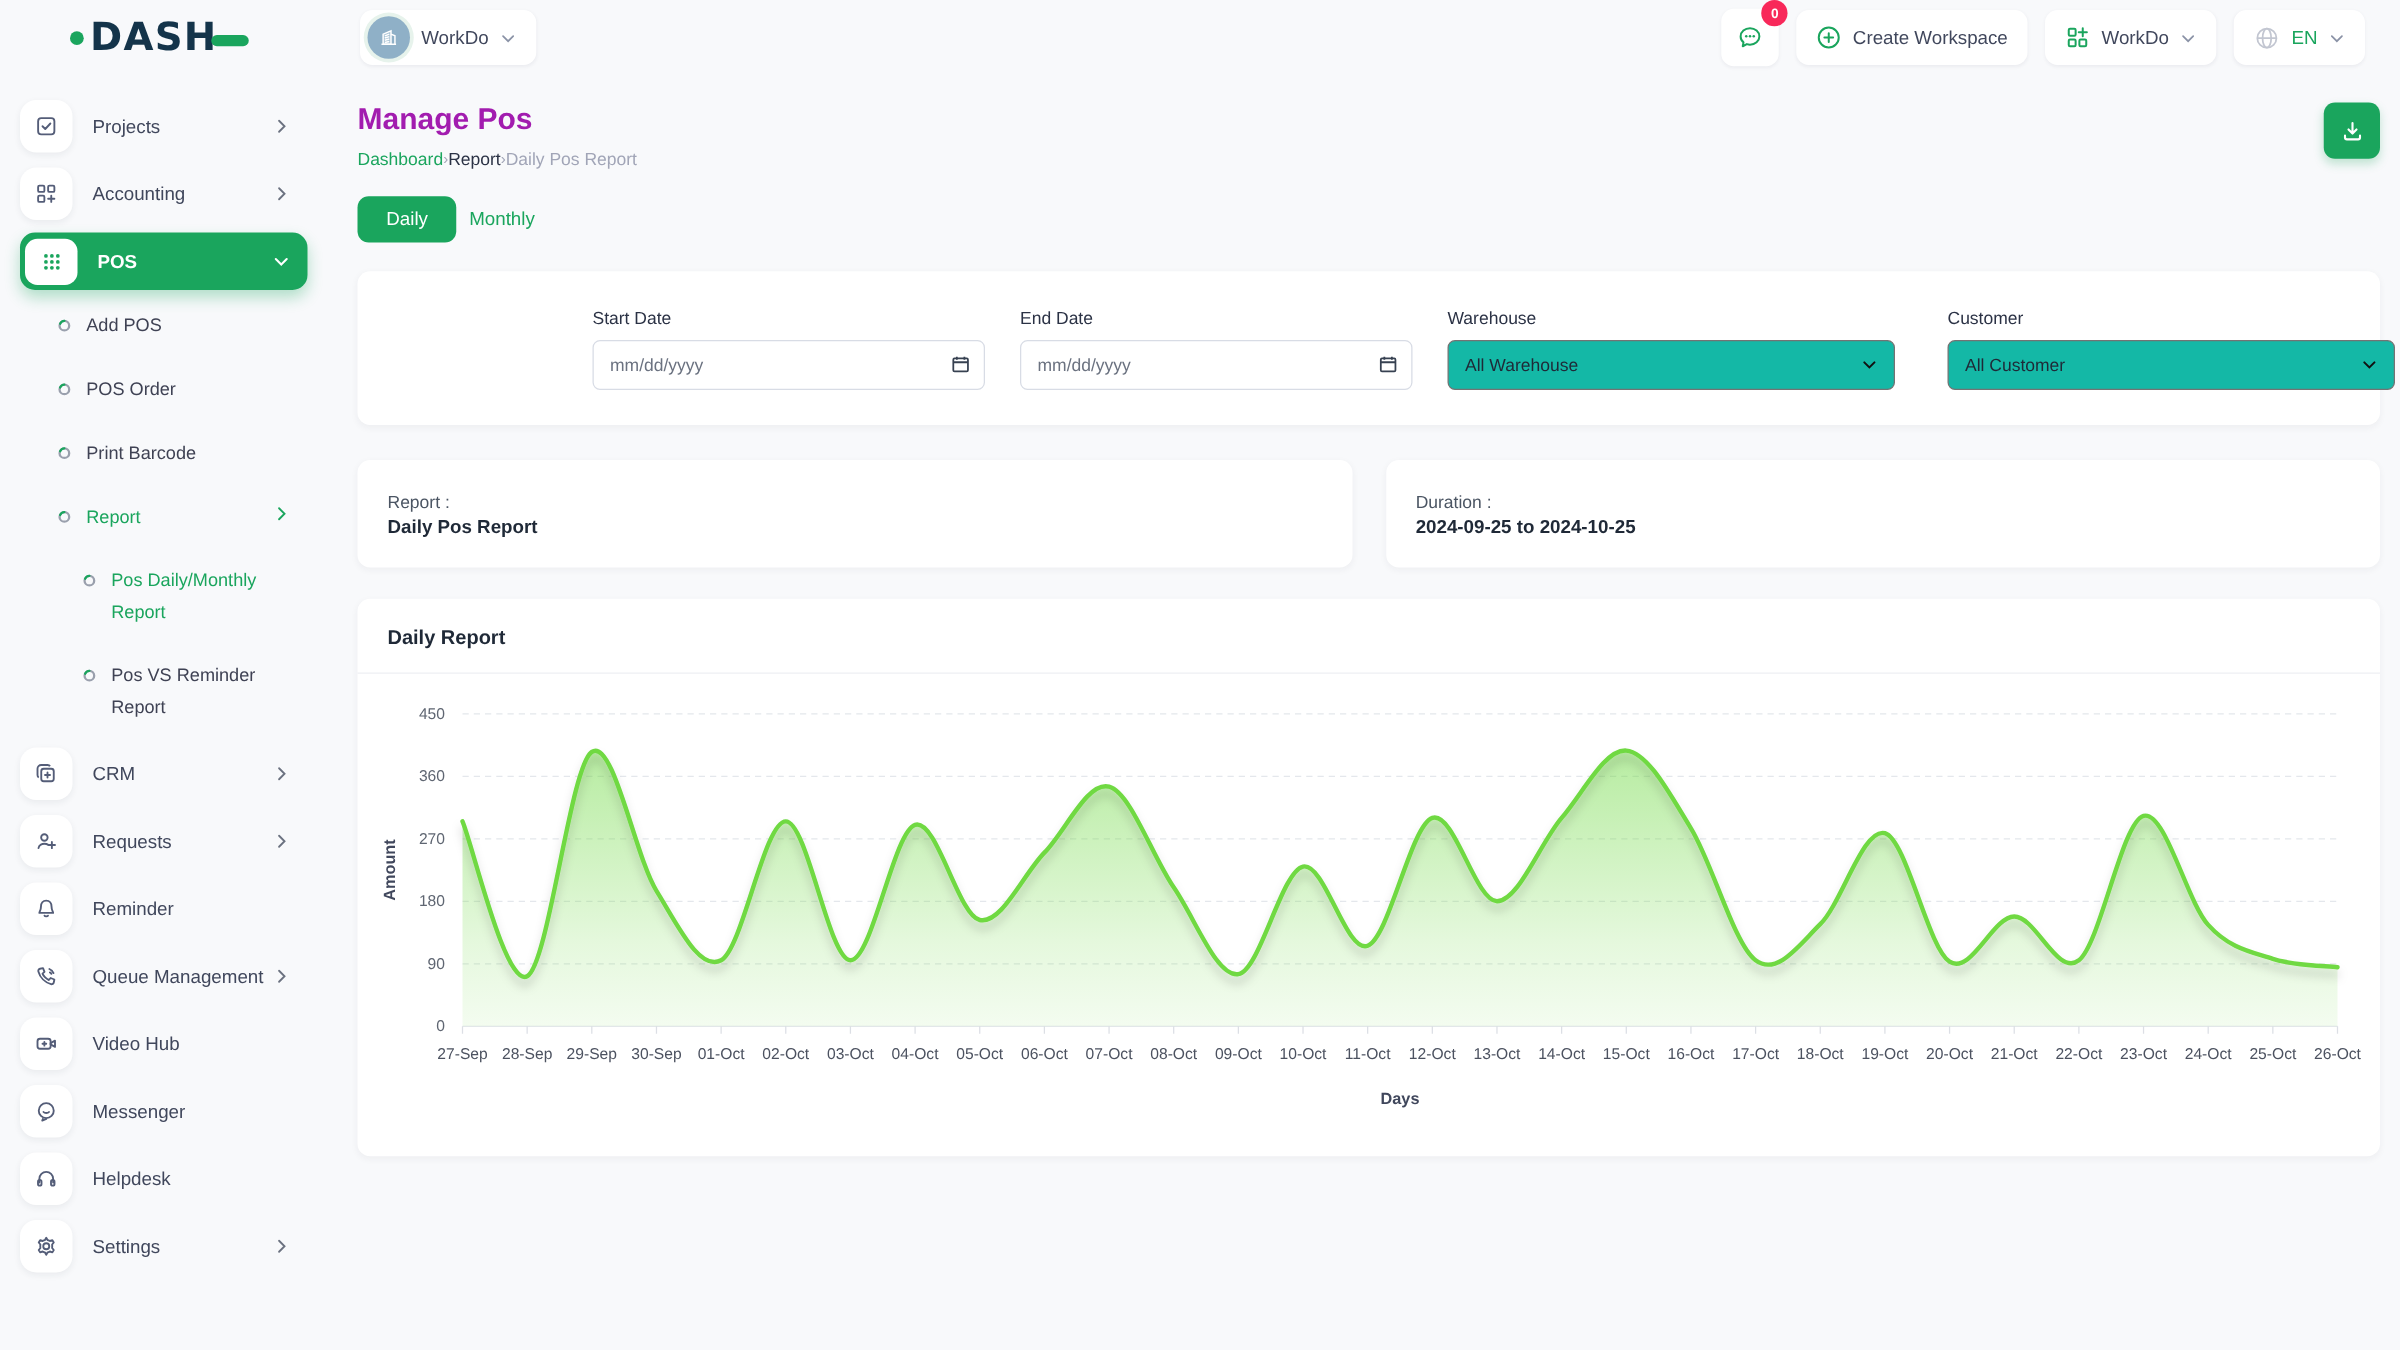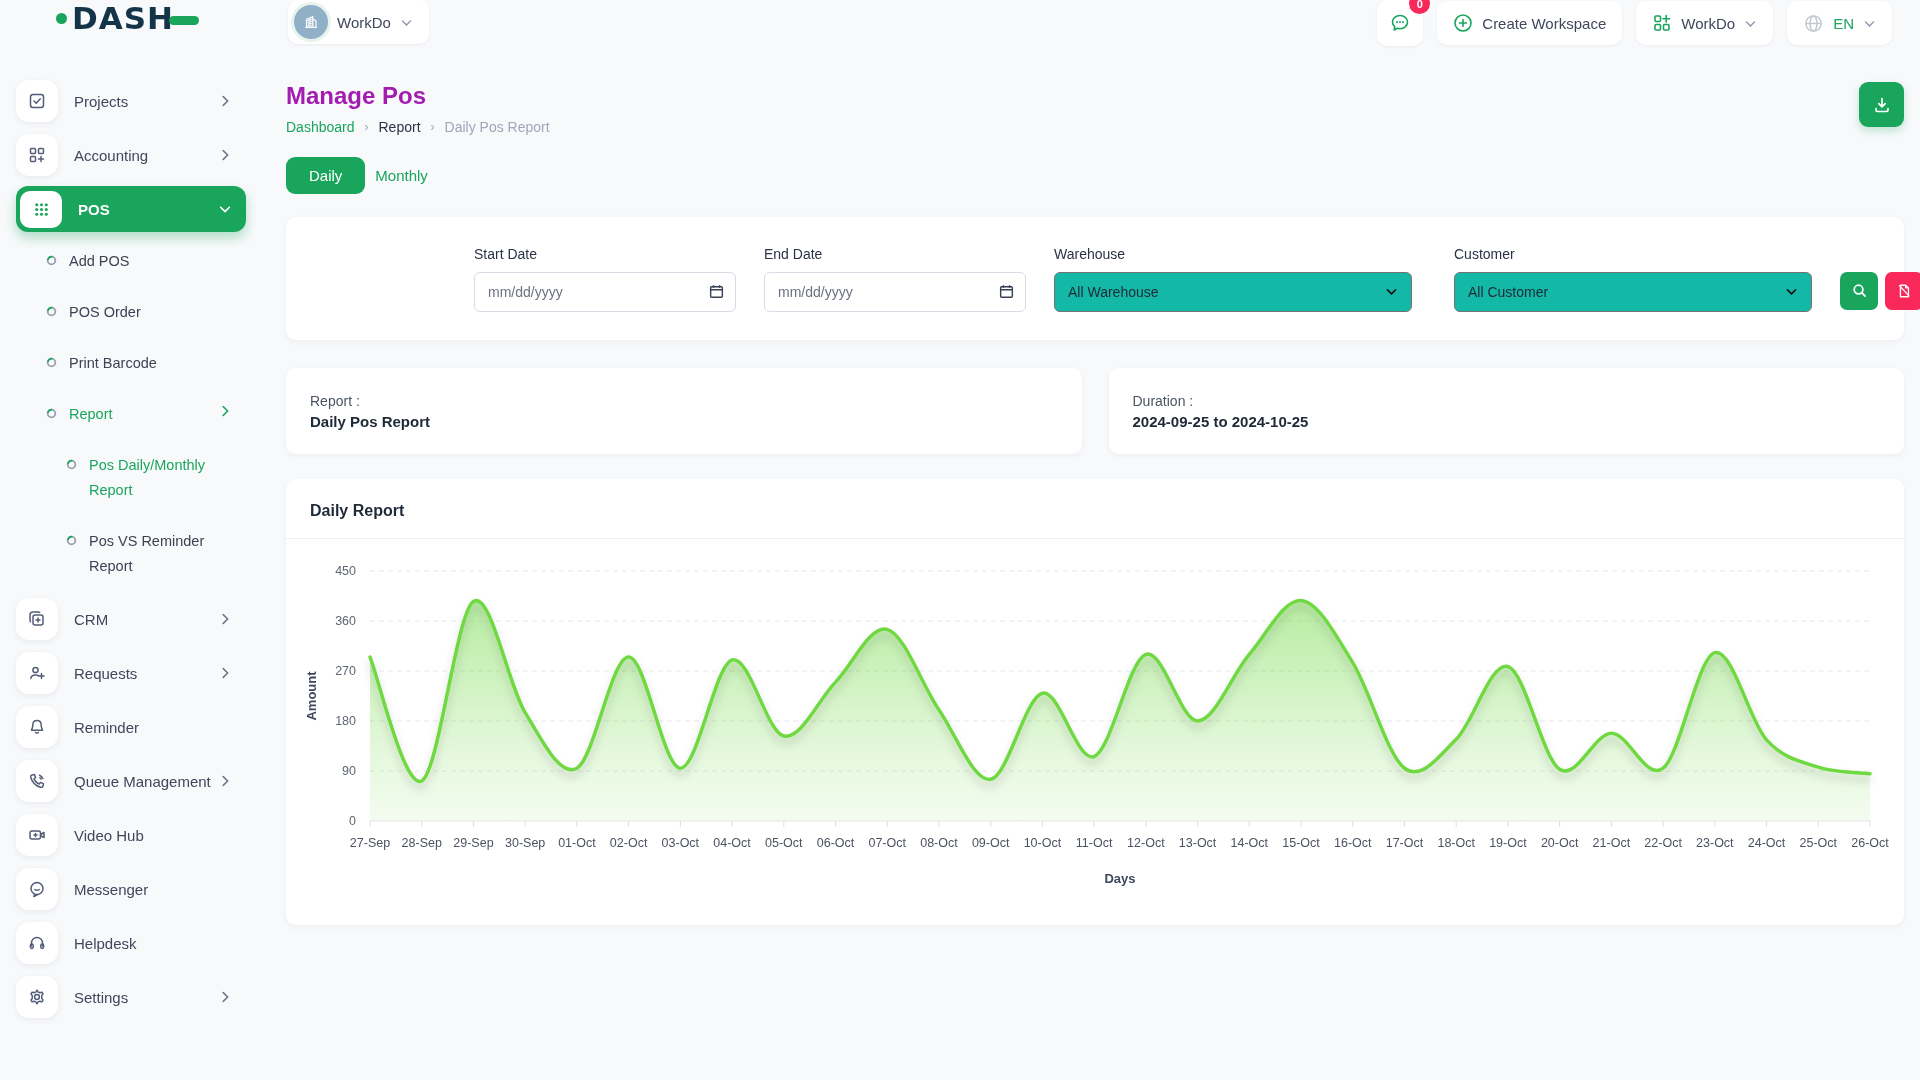--- a/index.html
+++ b/index.html
@@ -1,20 +1,20 @@
 <!DOCTYPE html>
 <html><head>
 <meta charset="utf-8">
 <style>
   * { margin:0; padding:0; box-sizing:border-box; }
   html,body { width:1920px; height:1080px; overflow:hidden; }
   body { font-family:"Liberation Sans", sans-serif; background:#f8f9fb; color:#40475c; font-size:14px; }
 
   
-  .topbar { height:60px; display:flex; align-items:flex-start; padding:0 28px 0 0; }
+  .topbar { height:60px; display:flex; align-items:center; padding:0 28px 0 0; }
   .logo-wrap { width:258px; display:flex; align-items:center; padding-left:56px; }
   .logo { display:flex; align-items:center; gap:3px; }
   .logo-dot { width:11px; height:11px; border-radius:50%; background:#1aa55d; margin-right:2px; }
   .logo-text { font-size:31px; font-weight:800; letter-spacing:1px; color:#14344a; font-family:"DejaVu Sans", sans-serif; }
   .logo-bar { width:30px; height:9px; border-radius:5px; background:#1aa55d; margin-left:-8px; margin-top:4px; }
 
   .pill { background:#ffffff; border-radius:10px; box-shadow:0 1px 3px rgba(30,40,60,.06); display:flex; align-items:center; gap:9px; padding:0 16px; height:44px; cursor:pointer; }
   .workspace-pill { margin-left:30px; padding-left:6px; }
   .ws-avatar { width:34px; height:34px; border-radius:50%; background:#8fb0c7; display:flex; align-items:center; justify-content:center; box-shadow:0 0 0 3px #e7f3ec; }
   .ws-name { font-size:15px; color:#40475c; font-weight:400; }
@@ -42,37 +42,37 @@
   .sub-label { margin-left:12px; font-size:14.5px; color:#3f4254; flex:1; padding-right:4px; }
   .sub-item.lvl2 { padding-left:50px; }
   .sub-item .side-chev { margin-top:2px; }
   .sub-item.active .sub-label { color:#1aa55d; }
   .sub-item.active .side-chev { color:#1aa55d; }
 
   
   .main { position:absolute; top:60px; left:258px; width:1662px; height:1020px; padding:22px 16px 0 28px; }
   .page-head { display:flex; align-items:flex-start; }
   .page-title { font-size:24px; font-weight:700; color:#a21caf; }
-  .breadcrumb { display:flex; align-items:center; gap:10px; margin-top:9px; font-size:14px; }
+  .breadcrumb { display:flex; align-items:center; margin-top:9px; font-size:14px; }
   .bc-link { color:#1aa55d; cursor:pointer; }
   .bc-mid { color:#2b3245; cursor:pointer; }
   .bc-cur { color:#a1a5b7; }
   .bc-sep { color:#a1a5b7; font-size:12px; }
   .dl-btn { margin-left:auto; width:45px; height:45px; background:#1aa55d; border-radius:9px; display:flex; align-items:center; justify-content:center; cursor:pointer; box-shadow:0 4px 8px rgba(26,165,93,.25); }
 
   .tabs { display:flex; align-items:center; gap:10px; margin-top:22px; }
   .tab-active { background:#1aa55d; color:#fff; font-size:15px; padding:10px 23px; border-radius:9px; cursor:pointer; }
   .tab-plain { color:#1aa55d; font-size:15px; cursor:pointer; }
 
   .card { background:#fff; border-radius:10px; box-shadow:0 2px 6px rgba(30,40,60,.05); }
   .filter-card { margin-top:23px; height:123px; display:flex; align-items:center; padding:0 22px 0 188px; gap:28px; }
   .field { display:flex; flex-direction:column; gap:10px; }
   .field label { font-size:14px; color:#2b3245; }
   .input-wrap { position:relative; }
-  .input-wrap input { width:262px; height:40px; border:1px solid #d8dce5; border-radius:6px; padding:0 17px 0 13px; font-size:14px; color:#374151; font-family:"Liberation Sans",sans-serif; outline:none; background:#fff; }
+  .input-wrap input { width:314px; height:40px; border:1px solid #d8dce5; border-radius:6px; padding:0 17px 0 13px; font-size:14px; color:#374151; font-family:"Liberation Sans",sans-serif; outline:none; background:#fff; }
   .input-wrap input::placeholder { color:#6b7280; }
   .cal-ic { position:absolute; right:11px; top:11px; color:#374151; }
   .selbox { width:100%; height:40px; border:1px solid #737373; border-radius:6px; display:flex; align-items:center; padding:0 13px; font-size:14px; color:#1f2937; cursor:pointer; background:#14b8a6; }
   .selbox .sel-chev { margin-left:auto; color:#111; }
   .f-warehouse .selbox { width:358px; }
   .f-customer .selbox { width:358px; }
   .f-customer { margin-left:14px; }
   .filter-actions { display:flex; gap:7px; margin-left:auto; margin-top:24px; }
   .sq-btn { width:38px; height:38px; border-radius:7px; display:flex; align-items:center; justify-content:center; cursor:pointer; border:none; }
   .sq-btn.green { background:#1aa55d; }

